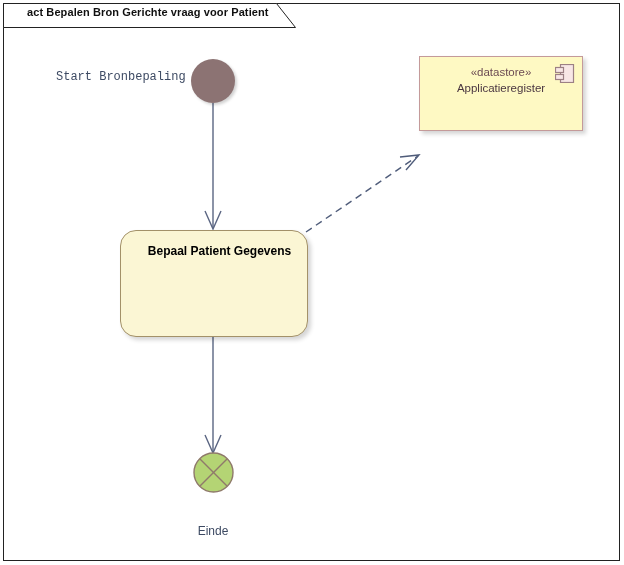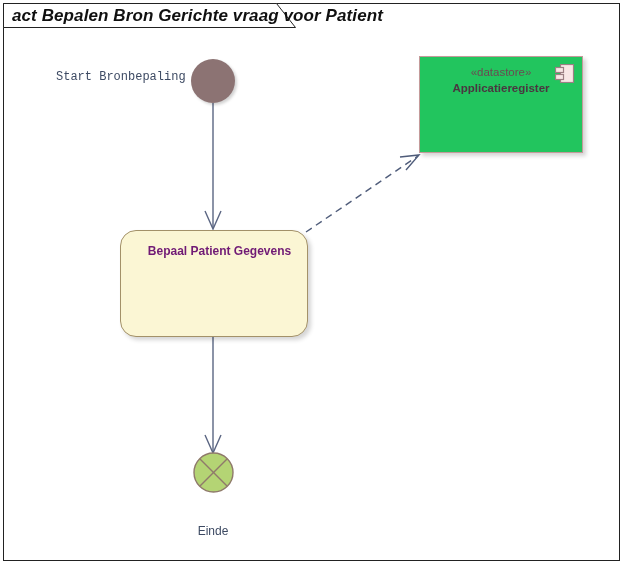--- a/index.html
+++ b/index.html
@@ -33,28 +33,27 @@
     left: 3px;
     top: 3px;
     width: 293px;
     height: 24px;
   }
   .frame-tab svg {
     display: block;
   }
   .frame-tab-label {
     position: absolute;
-    left: 9px;
+    left: 24px;
     top: 3px;
-    font-size: 17px;
+    font-size: 11px;
     font-weight: bold;
     color: #101010;
     white-space: nowrap;
     letter-spacing: 0.1px;
-    font-style: italic;
   }
   
   #connector-layer {
     position: absolute;
     left: 0;
     top: 0;
     width: 624px;
     height: 565px;
     pointer-events: none;
   }
@@ -92,51 +91,51 @@
     box-shadow: 3px 3px 4px rgba(0,0,0,0.17);
   }
   .activity-label {
     position: absolute;
     left: 11px;
     right: 0;
     top: 13px;
     text-align: center;
     font-size: 12px;
     font-weight: bold;
-    color: #701a75;
+    color: #000000;
   }
   
   .datastore-node {
     position: absolute;
     left: 419px;
     top: 56px;
     width: 164px;
-    height: 97px;
-    box-sizing: border-box;
-    background: #22c55e;
+    height: 75px;
+    box-sizing: border-box;
+    background: #fef9c3;
     border: 1px solid #c49a9a;
     box-shadow: 3px 3px 4px rgba(0,0,0,0.17);
   }
   .datastore-stereotype {
     position: absolute;
     left: 0;
     right: 0;
     top: 9px;
     text-align: center;
     font-size: 11.5px;
     color: #6b4a52;
   }
   .datastore-name {
     position: absolute;
     left: 0;
     right: 0;
     top: 25px;
     text-align: center;
     font-size: 11.5px;
-    font-weight: bold;
+    font-weight: normal;
     color: #4a3640;
   }
   .component-icon {
     position: absolute;
     right: 7px;
     top: 7px;
     width: 20px;
     height: 19px;
   }
   

